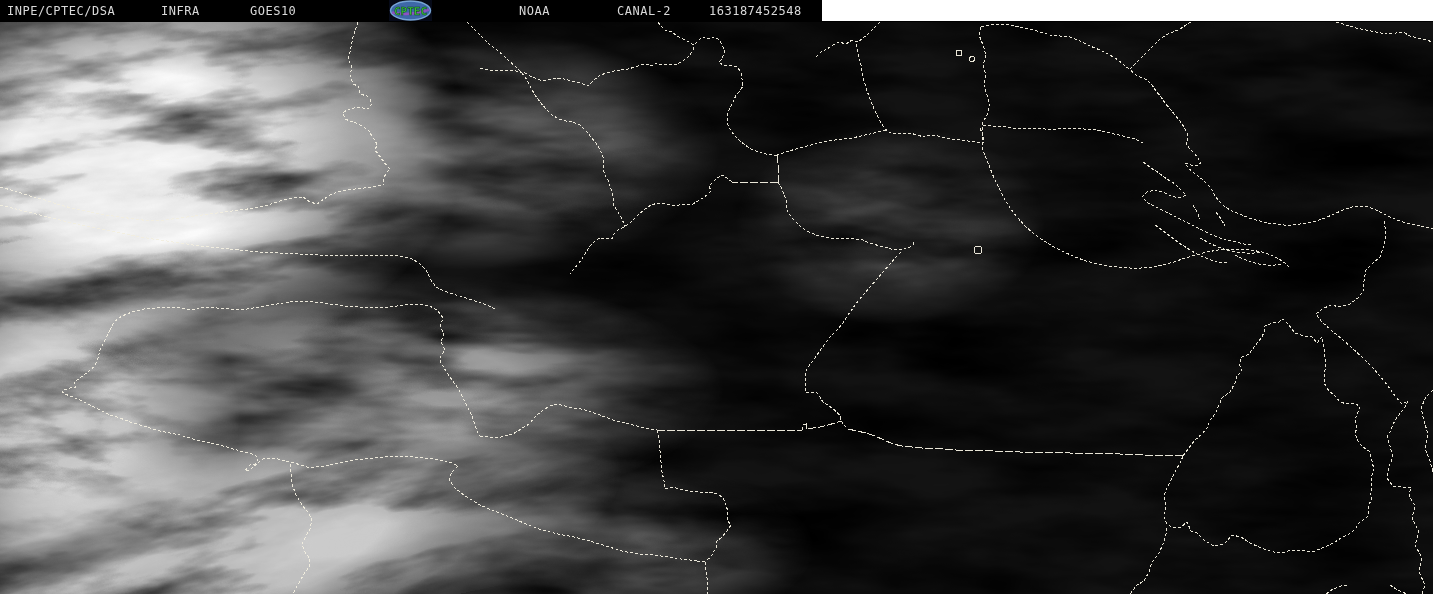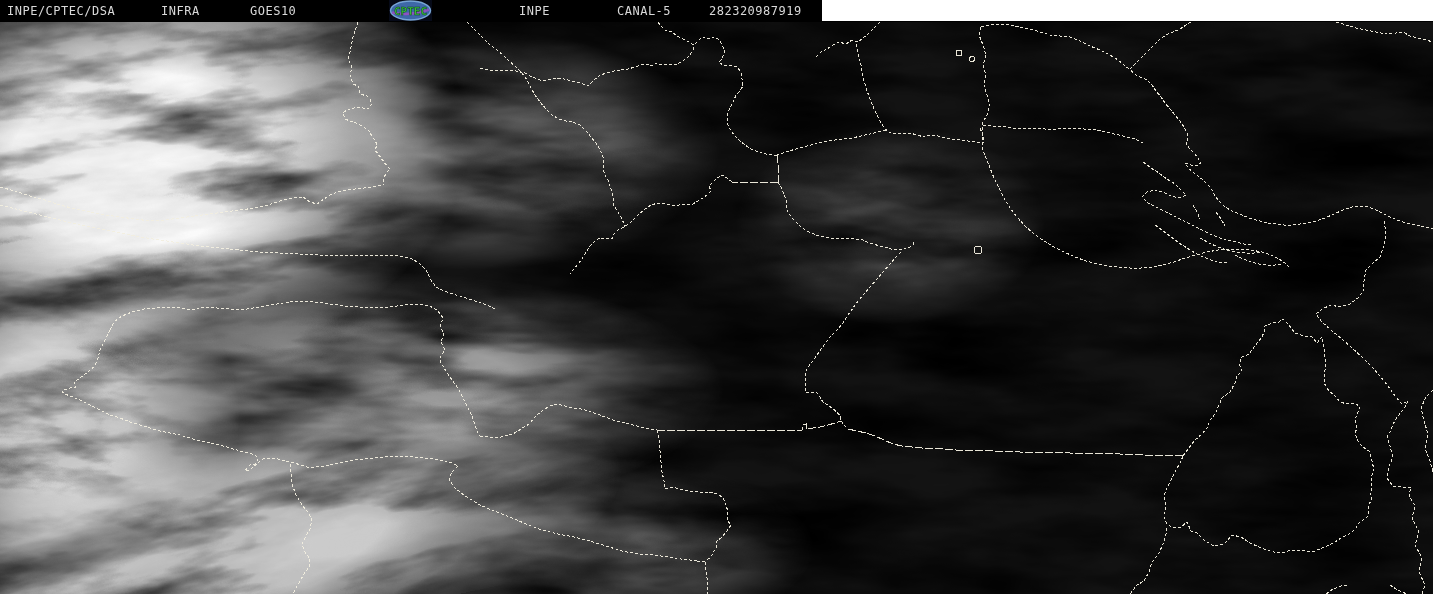--- a/index.html
+++ b/index.html
@@ -127,23 +127,23 @@
       <circle class="loop" cx="978" cy="250" r="4"></circle>
       <circle class="loop" cx="959" cy="53" r="3"></circle>
       <circle class="loop" cx="972" cy="59" r="2.5"></circle>
     </g>
   </svg>
 
   <div class="topbar">
     <span class="ht t0">INPE/CPTEC/DSA</span>
     <span class="ht t1">INFRA</span>
     <span class="ht t2">GOES10</span>
-    <span class="ht t3">INPE</span>
-    <span class="ht t4">CANAL-5</span>
-    <span class="ht t5">282320987919</span>
+    <span class="ht t3">NOAA</span>
+    <span class="ht t4">CANAL-2</span>
+    <span class="ht t5">163187452548</span>
 
     <svg class="logo" viewBox="0 0 43 21">
       <rect x="0" y="0" width="43" height="21" fill="#060a18"></rect>
       <ellipse cx="21.5" cy="10.5" rx="20" ry="9.5" fill="#3e68a8"></ellipse>
       <ellipse cx="21.5" cy="10.5" rx="20" ry="9.5" fill="none" stroke="#86b6e8" stroke-width="1.4" opacity="0.85"></ellipse>
       <path d="M3,12.5 Q 21,16.5 40,9.5" stroke="#9a4fc4" stroke-width="2.4" fill="none" opacity="0.85"></path>
       <text x="21.5" y="14.5" text-anchor="middle" font-size="11" font-weight="bold" font-family="DejaVu Sans Mono, monospace" fill="#35c135" stroke="#0c3c12" stroke-width="0.45">CPTEC</text>
     </svg>
 
     <div class="wstrip"></div>

